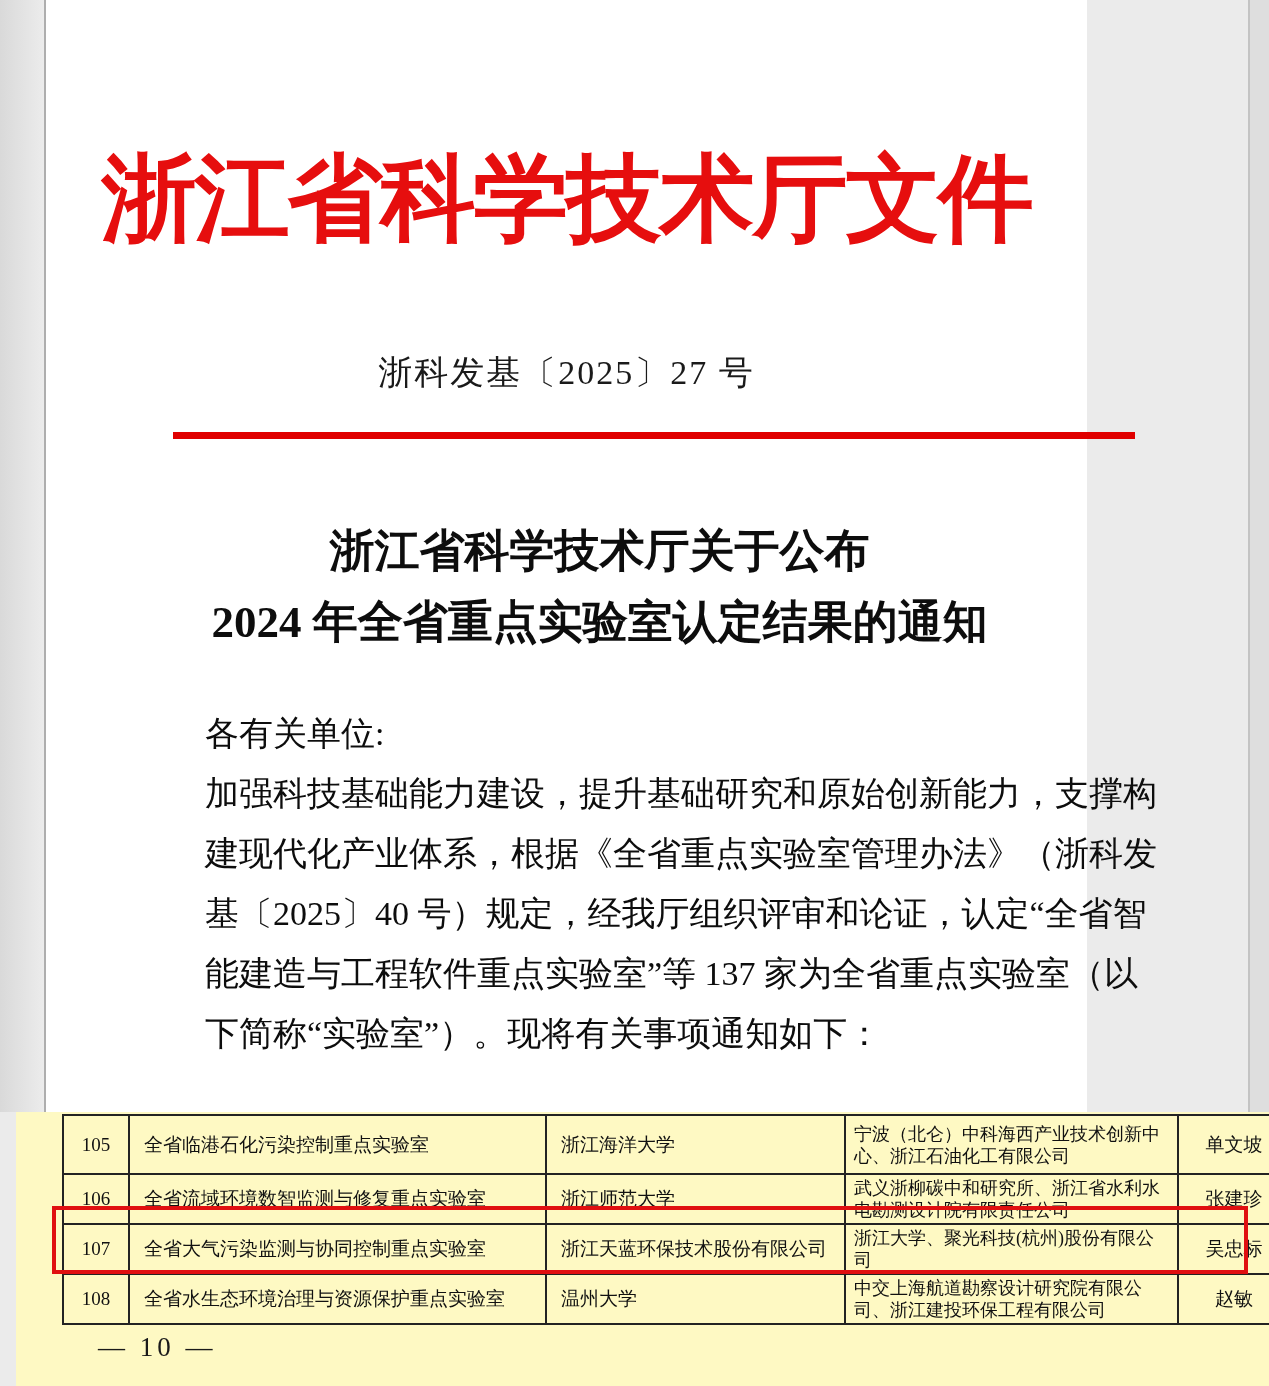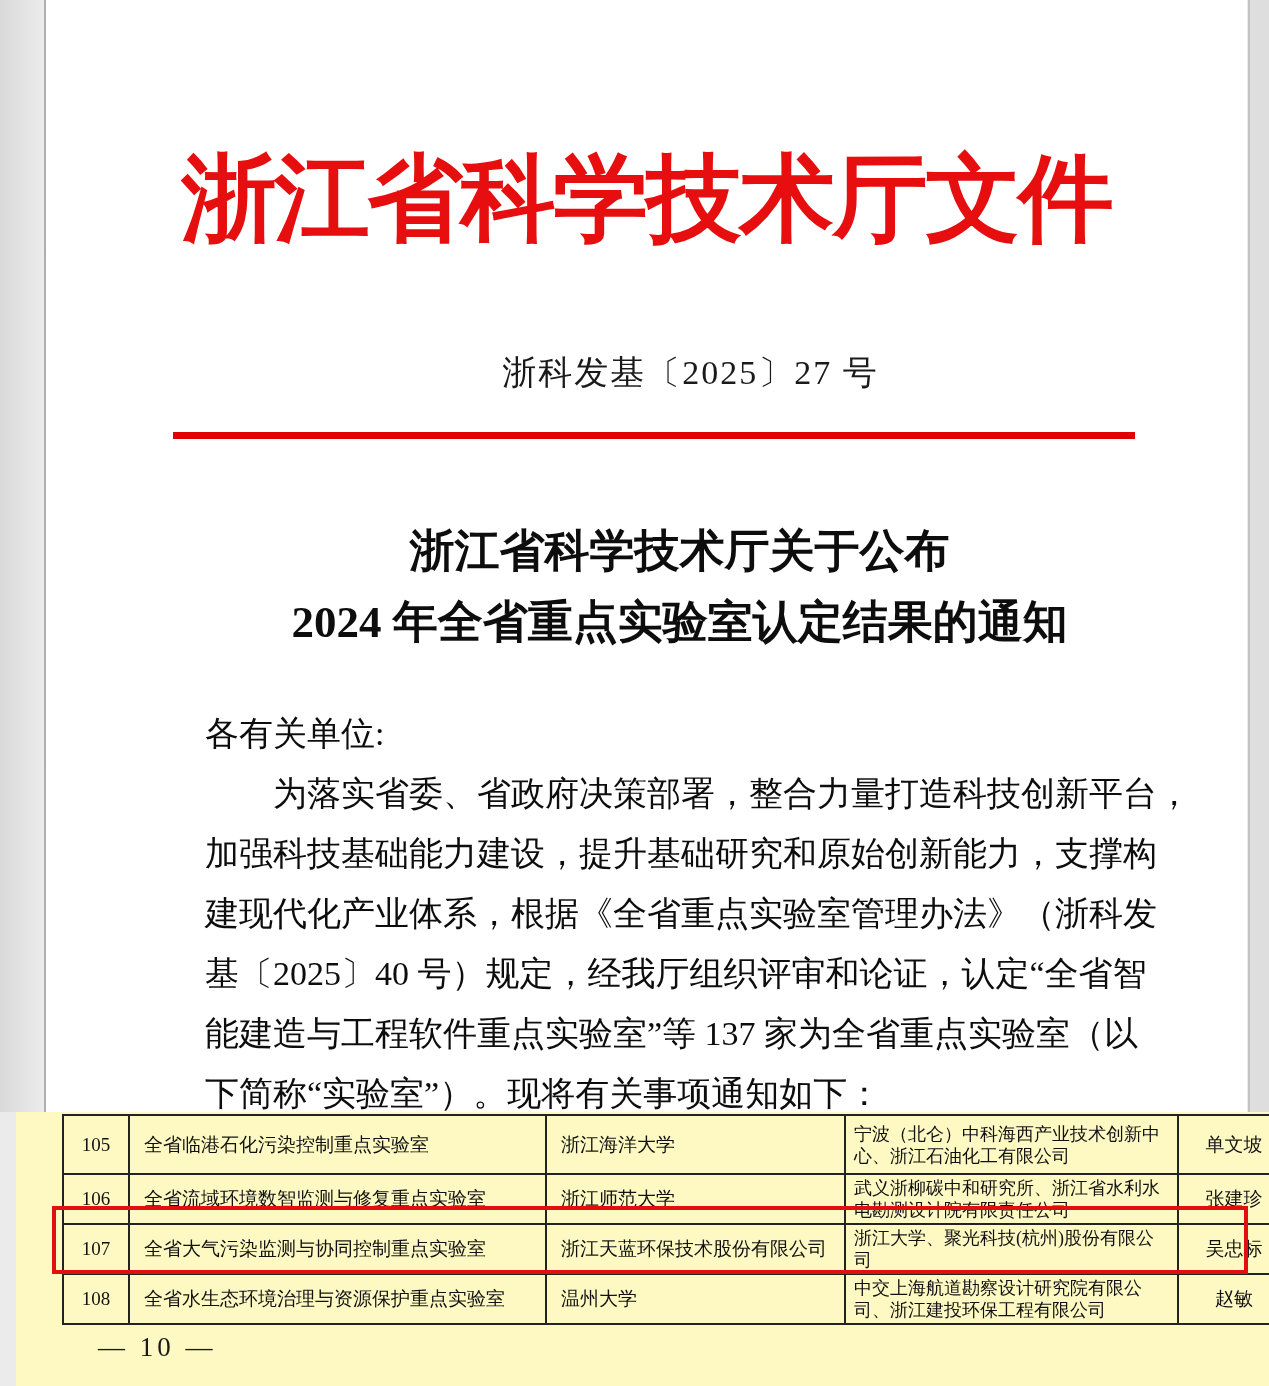--- a/index.html
+++ b/index.html
@@ -16,21 +16,21 @@
     position: absolute; left: 0; top: 0; width: 44px; height: 1112px;
     background: linear-gradient(to right, #d9d9d9, #ececec);
     border-right: 2px solid #aeaeae;
   }
   .right-strip {
     position: absolute; right: 0; top: 0; width: 19px; height: 1112px;
     background: #dedede;
     border-left: 2px solid #c3c3c3;
   }
   .page {
-    position: absolute; left: 46px; top: 0; width: 1201px; height: 1112px;
+    position: absolute; left: 46px; top: 0; width: 1041px; height: 1112px;
     background: #ffffff;
   }
   .bottom-sheet {
     position: absolute; left: 16px; top: 1112px; width: 1269px; height: 274px;
     background: #fef9c3;
   }
 
   
   .letterhead-title {
     position: absolute; top: 136px; left: 0; width: 100%;
@@ -40,21 +40,20 @@
     color: #e60e0e;
     white-space: nowrap;
   }
   .doc-number {
     position: absolute; top: 350px; left: 0; width: 100%;
     text-align: center;
     font-size: 34px;
     letter-spacing: 2px;
     color: #1a1a1a;
     white-space: nowrap;
-    margin-left: 44px;
   }
   .red-rule {
     position: absolute; left: 127px; top: 432px; width: 962px; height: 7px;
     background: #e00000;
   }
 
   
   .notice-title {
     position: absolute; top: 516px; left: 0; width: 100%;
     text-align: center;
@@ -121,21 +120,20 @@
   <div class="doc-number">浙科发基〔2025〕27 号</div>
   <div class="red-rule"></div>
 
   <div class="notice-title" style="top:516px;padding-left:33px;">
     <div>浙江省科学技术厅关于公布</div>
     <div>2024 年全省重点实验室认定结果的通知</div>
   </div>
 
   <div class="body-block">
     <div class="salutation">各有关单位:</div>
-    <div class="body-line indent">为落实省委、省政府决策部署，整合力量打造科技创新平台，</div>
     <div class="body-line">加强科技基础能力建设，提升基础研究和原始创新能力，支撑构</div>
     <div class="body-line">建现代化产业体系，根据《全省重点实验室管理办法》（浙科发</div>
     <div class="body-line">基〔2025〕40 号）规定，经我厅组织评审和论证，认定“全省智</div>
     <div class="body-line">能建造与工程软件重点实验室”等 137 家为全省重点实验室（以</div>
     <div class="body-line">下简称“实验室”）。现将有关事项通知如下：</div>
   </div>
 </div>
 
 <div class="bottom-sheet">
   <table class="doc-table">

